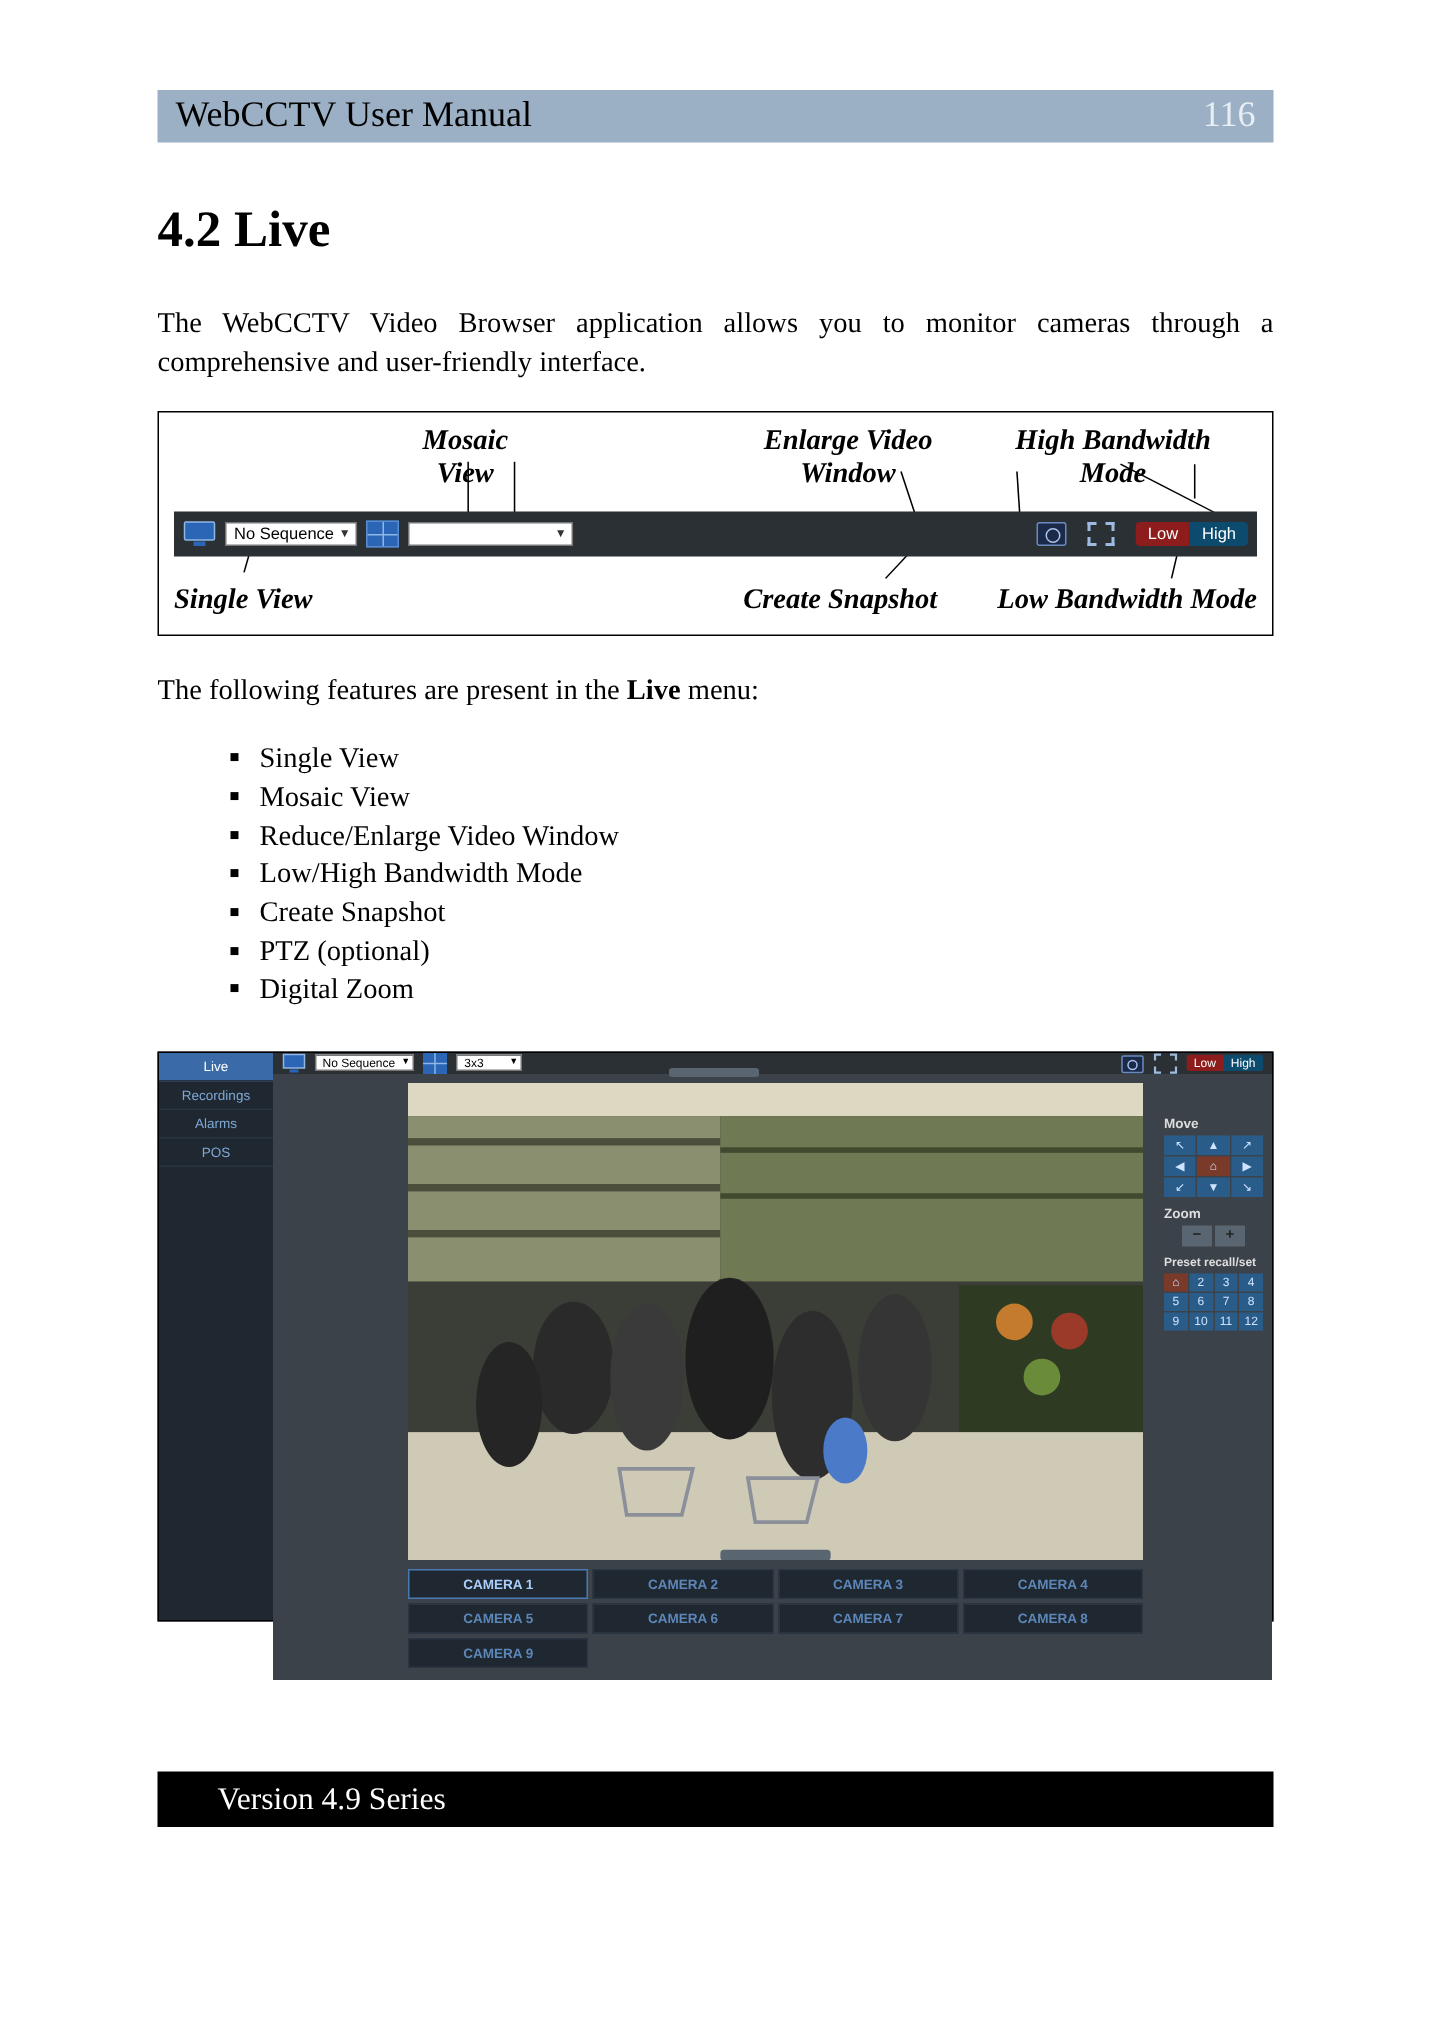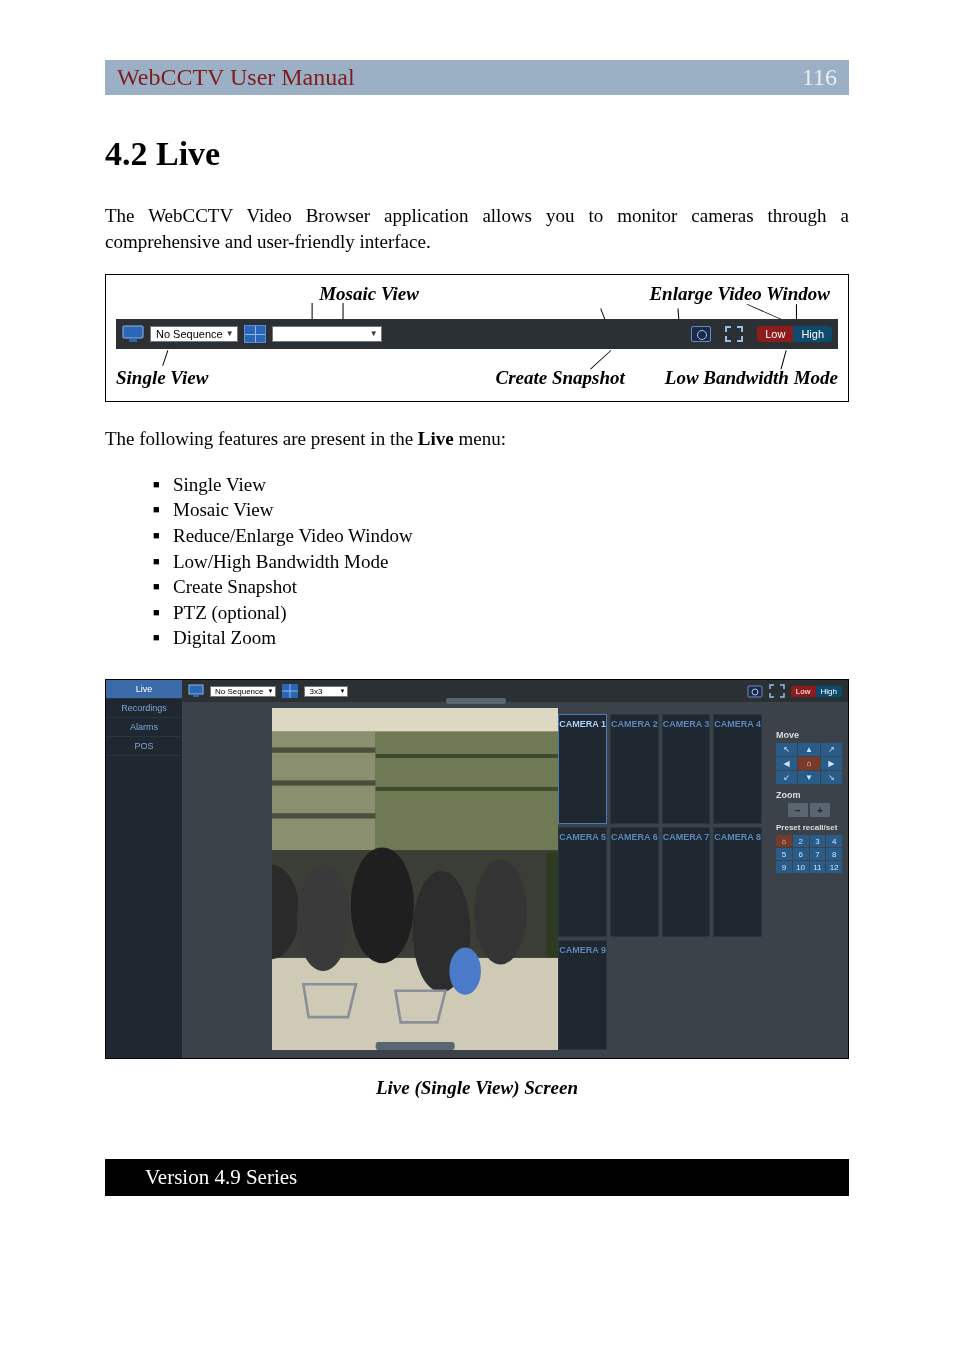--- a/index.html
+++ b/index.html
@@ -1,19 +1,19 @@
 <!DOCTYPE html>
 <html><head>
 <meta charset="utf-8">
 <style>
   * { box-sizing: border-box; margin: 0; padding: 0; }
   body { font-family: "Times New Roman", serif; background: #fff; width: 954px; margin: 0 auto; color: #000; }
   .page { padding: 60px 105px 40px 105px; }
   .header-bar { background: #9bb0c4; color: #fff; padding: 4px 12px; display: flex; justify-content: space-between; font-size: 24px; margin-bottom: 40px; }
-  .header-title { color: #7f1d1d; }
+  .header-title { color: #000000; }
   .header-page { color: #e8eef4; }
   h1.section-title { font-size: 34px; font-weight: bold; margin-bottom: 30px; }
   p.body { font-size: 19px; text-align: justify; line-height: 1.35; margin-bottom: 20px; }
   strong { font-weight: bold; }
   .diagram-box { border: 1px solid #000; padding: 8px 10px 12px 10px; margin-bottom: 24px; position: relative; }
   .diag-top-labels { display: flex; justify-content: space-between; padding: 0 8px; }
   .diag-label { font-style: italic; font-weight: bold; font-size: 19px; text-align: center; line-height: 1.15; position: relative; }
   .toolbar-strip { background: #2b3035; height: 30px; display: flex; align-items: center; padding: 0 6px; margin: 14px 0 10px 0; position: relative; }
   .tb-left { display: flex; align-items: center; gap: 6px; }
   .tb-icon-monitor { width: 22px; height: 18px; position: relative; }
@@ -50,21 +50,21 @@
   .ss-logo-text { font-size: 7px; color: #9ab; text-align: center; }
   .ss-copy { font-size: 6px; color: #556; text-align: center; padding-bottom: 2px; }
   .ss-main { flex: 1; display: flex; flex-direction: column; position: relative; }
   .ss-topbar { height: 22px; background: #2b3035; display: flex; align-items: center; padding: 0 6px; gap: 6px; }
   .ss-tb-icon { width: 16px; height: 14px; }
   .ss-dd { background: #fff; font-size: 8px; padding: 0 12px 0 4px; border: 1px solid #777; position: relative; }
   .ss-dd::after { content: "▼"; font-size: 6px; position: absolute; right: 2px; top: 1px; }
   .ss-tb-spacer { flex: 1; }
   .ss-bw { display: flex; font-size: 8px; border-radius: 2px; overflow: hidden; }
   .ss-video-area { flex: 1; background: #3c4249; display: flex; }
-  .ss-video-wrap { flex: 1; display: flex; padding: 6px 8px 8px 90px; position: relative; }
+  .ss-video-wrap { flex: 1; display: flex; flex-direction: column; padding: 6px 8px 8px 90px; position: relative; }
   .ss-video-frame { flex: 1; background: #222; position: relative; overflow: hidden; }
   .ss-store-svg { width: 100%; height: 100%; display: block; }
   .ss-divider-handle { position: absolute; top: -4px; left: 50%; transform: translateX(-50%); width: 60px; height: 6px; background: #5a6572; border-radius: 2px; }
   .ss-camera-grid { display: grid; grid-template-columns: repeat(4, 1fr); gap: 3px; margin-top: 6px; }
   .ss-cam { background: #1f2730; color: #5c87b8; font-size: 9px; font-weight: bold; text-align: center; padding: 4px 0; border: 1px solid #2a3542; }
   .ss-cam.active { color: #a9cffa; border-color: #4a7ab5; }
   .ss-ptz { width: 78px; background: #3c4249; padding: 28px 6px; font-size: 8px; color: #ccc; text-align: left; }
   .ptz-title { font-weight: bold; margin-bottom: 3px; font-size: 9px; color: #ddd; }
   .ptz-move { display: grid; grid-template-columns: repeat(3, 1fr); gap: 1px; margin-bottom: 6px; }
   .ptz-btn { background: #2a5c8a; height: 13px; font-size: 8px; color: #cde3ff; display: flex; align-items: center; justify-content: center; }
@@ -105,20 +105,21 @@
       <line x1="55" y1="130" x2="60" y2="108" stroke="#000" stroke-width="1"></line>
       <line x1="490" y1="108" x2="470" y2="135" stroke="#000" stroke-width="1"></line>
       <line x1="660" y1="108" x2="655" y2="135" stroke="#000" stroke-width="1"></line>
     </svg>
 
     <div class="diag-top-labels">
       <div style="width:140px"></div>
       <div class="diag-label">Mosaic View</div>
       <div style="width:120px"></div>
       <div class="diag-label" style="white-space:pre-line"><span>Enlarge Video Window</span></div>
+      <div class="diag-label" style="white-space:pre-line"><span>High Bandwidth Mode</span></div>
     </div>
 
     <div class="toolbar-strip">
       <div class="tb-left">
         <div class="tb-icon-monitor">
           <svg viewBox="0 0 22 18">
               <rect x="1" y="1" width="20" height="12" rx="1" fill="#2a66b5" stroke="#8fb6e5"></rect>
               <rect x="7" y="14" width="8" height="3" fill="#2a66b5"></rect>
             </svg>
         </div>

